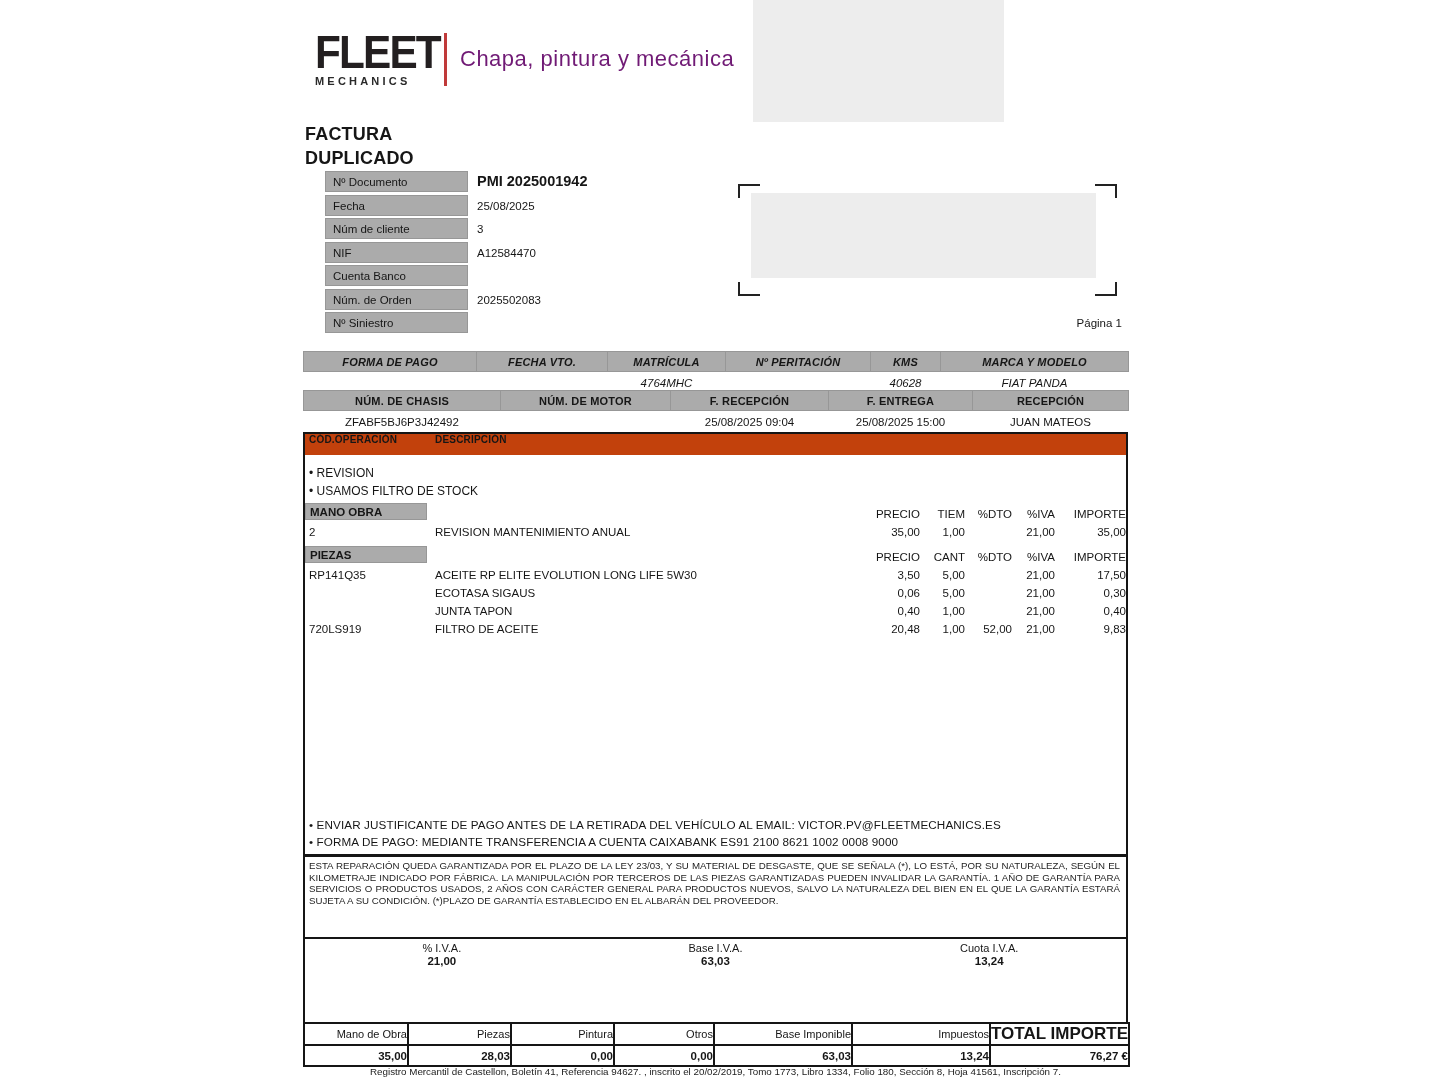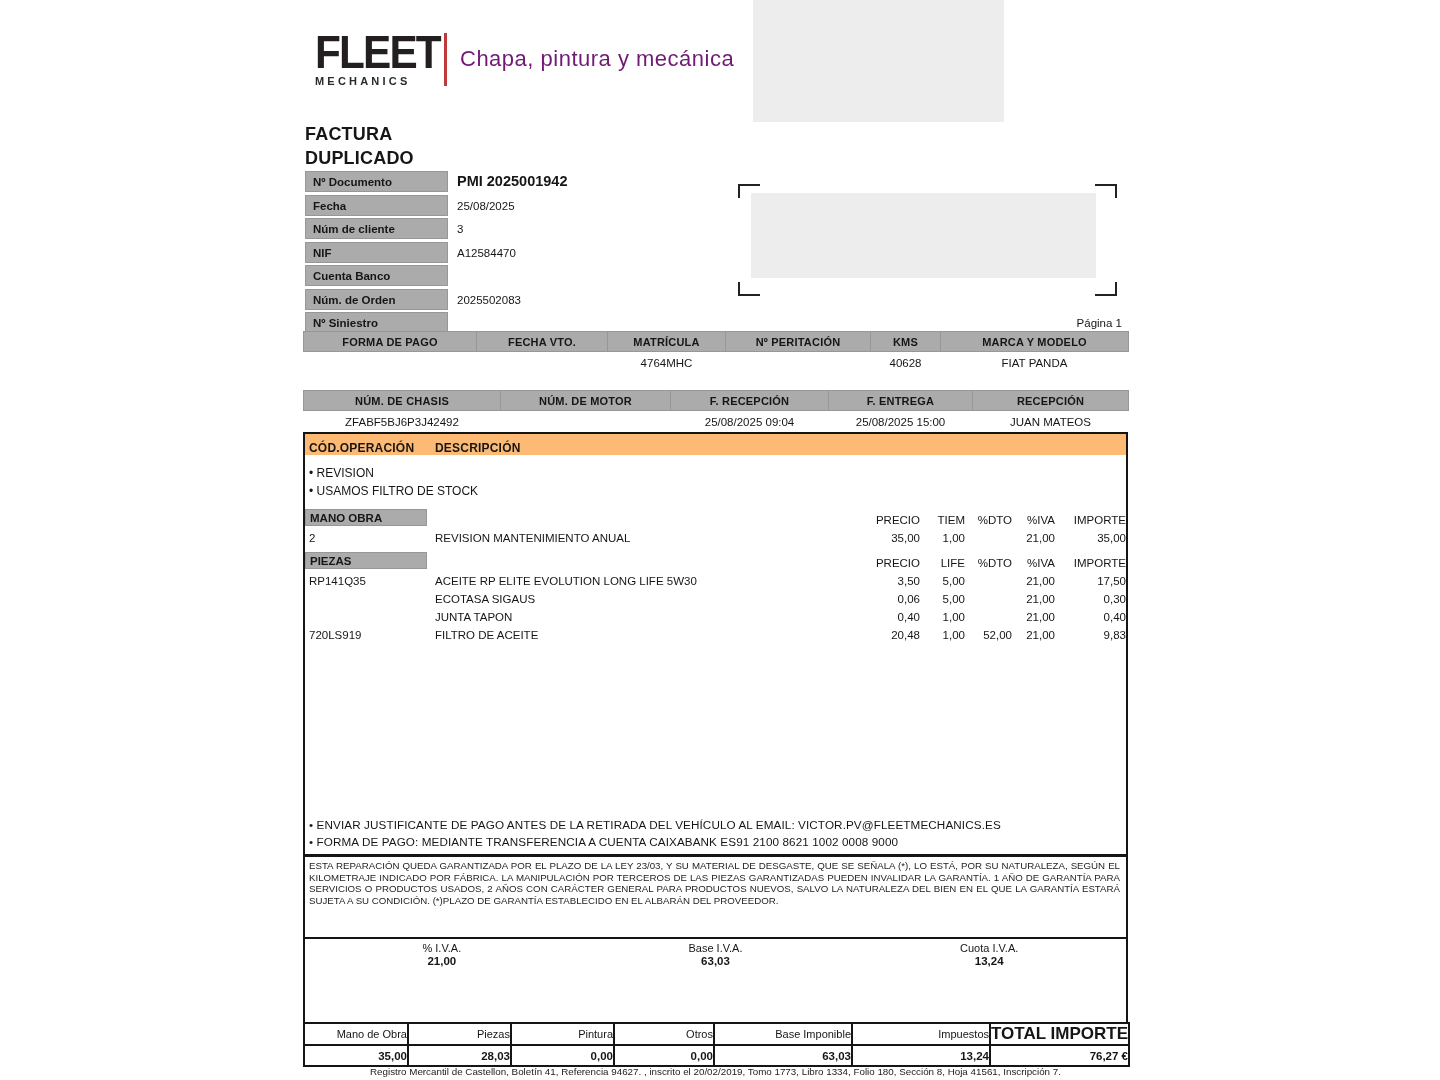--- a/index.html
+++ b/index.html
@@ -34,63 +34,63 @@
     font-size: 22px; color: #701a75; letter-spacing: 0.5px; font-weight: normal;
   }
   .redact-top { position: absolute; left: 753px; top: 0; width: 251px; height: 122px; }
 
   
   .doc-title { position: absolute; left: 305px; top: 122px; font-size: 18px; font-weight: bold; line-height: 24px; letter-spacing: 0.2px; }
   .info-table { position: absolute; left: 305px; top: 171px; width: 430px; }
   .info-row { display: flex; margin-bottom: 2.5px; }
   .info-label {
     width: 143px; height: 21px; line-height: 21px;
-    padding-left: 7px; font-size: 11.5px; font-weight: bold;
-    background: #ababab; border: 1px solid #979797;
+    padding-left: 7px; font-size: 11.5px; font-weight: normal;
+    background: #ababab; border: 1px solid #979797; margin-left: 20px;
   }
   .info-value { padding-left: 9px; height: 21px; line-height: 22px; font-size: 11.5px; }
   .info-value.doc-num { font-size: 14.5px; font-weight: bold; line-height: 21px; }
 
   
   .bracket-frame { position: absolute; left: 738px; top: 184px; width: 379px; height: 112px; }
   .corner { position: absolute; width: 22px; height: 14px; }
   .corner.tl { left: 0; top: 0; border-left: 2px solid #222; border-top: 2px solid #222; }
   .corner.tr { right: 0; top: 0; border-right: 2px solid #222; border-top: 2px solid #222; }
   .corner.bl { left: 0; bottom: 0; border-left: 2px solid #222; border-bottom: 2px solid #222; }
   .corner.br { right: 0; bottom: 0; border-right: 2px solid #222; border-bottom: 2px solid #222; }
   .redact-mid { position: absolute; left: 13px; top: 9px; width: 345px; height: 85px; }
 
   .page-label { position: absolute; left: 1000px; top: 317px; width: 122px; text-align: right; font-size: 11.5px; }
 
   
   .head-table { position: absolute; left: 303px; width: 825px; border-collapse: collapse; table-layout: fixed; }
-  .head-table.payment { top: 331px; }
+  .head-table.payment { top: 351px; font-style: italic; }
   .head-table.vehicle { top: 390px; }
   .head-table th {
     background: #ababab; border: 1px solid #979797;
     font-size: 11px; font-weight: bold; text-align: center;
     height: 20px; letter-spacing: 0.2px;
   }
   .head-table th + th { border-left: 1px solid #bdbdbd; }
   .head-table td { font-size: 11.5px; text-align: center; height: 23px; }
 
   
   .main-box {
     position: absolute; left: 303px; top: 432px; width: 825px; height: 505px;
     border: 2px solid #151515; border-bottom: none;
     display: flex; flex-direction: column;
   }
   .items-header {
-    background: #fdba74; height: 21px; display: flex; align-items: flex-end;
-    font-size: 12px; font-weight: bold; letter-spacing: 0.2px; flex: none;
+    background: #c2410c; height: 21px; display: flex; align-items: flex-start;
+    font-size: 10px; font-weight: bold; letter-spacing: 0.2px; flex: none;
   }
   .items-header .c1 { width: 130px; padding-left: 4px; }
   .bullets { margin-top: 9px; padding-left: 4px; flex: none; }
   .bullet-line { font-size: 12px; line-height: 18px; }
-  .items-table { width: 100%; border-collapse: collapse; table-layout: fixed; margin-top: 6px; flex: none; }
+  .items-table { width: 100%; border-collapse: collapse; table-layout: fixed; flex: none; }
   .items-table col.c-code { width: 130px; }
   .items-table col.c-desc { width: 420px; }
   .items-table col.c-precio { width: 65px; }
   .items-table col.c-qty { width: 45px; }
   .items-table col.c-dto { width: 47px; }
   .items-table col.c-iva { width: 43px; }
   .items-table col.c-imp { width: 71px; }
   .items-table td { font-size: 11.5px; height: 18px; vertical-align: bottom; padding: 0; }
   .items-table td.num, .items-table td.hdr { text-align: right; }
   .items-table td.code { padding-left: 4px; }
@@ -287,21 +287,21 @@
         <td class="num"></td>
         <td class="num">21,00</td>
         <td class="num">35,00</td>
       </tr>
       <tr class="sec sec-gap">
         <td>
               <span class="sec-label">PIEZAS</span>
             </td>
         <td></td>
         <td class="hdr">PRECIO</td>
-        <td class="hdr">LIFE</td>
+        <td class="hdr">CANT</td>
         <td class="hdr">%DTO</td>
         <td class="hdr">%IVA</td>
         <td class="hdr">IMPORTE</td>
       </tr>
       <tr>
         <td class="code">RP141Q35</td>
         <td>ACEITE RP ELITE EVOLUTION LONG LIFE 5W30</td>
         <td class="num">3,50</td>
         <td class="num">5,00</td>
         <td class="num"></td>

